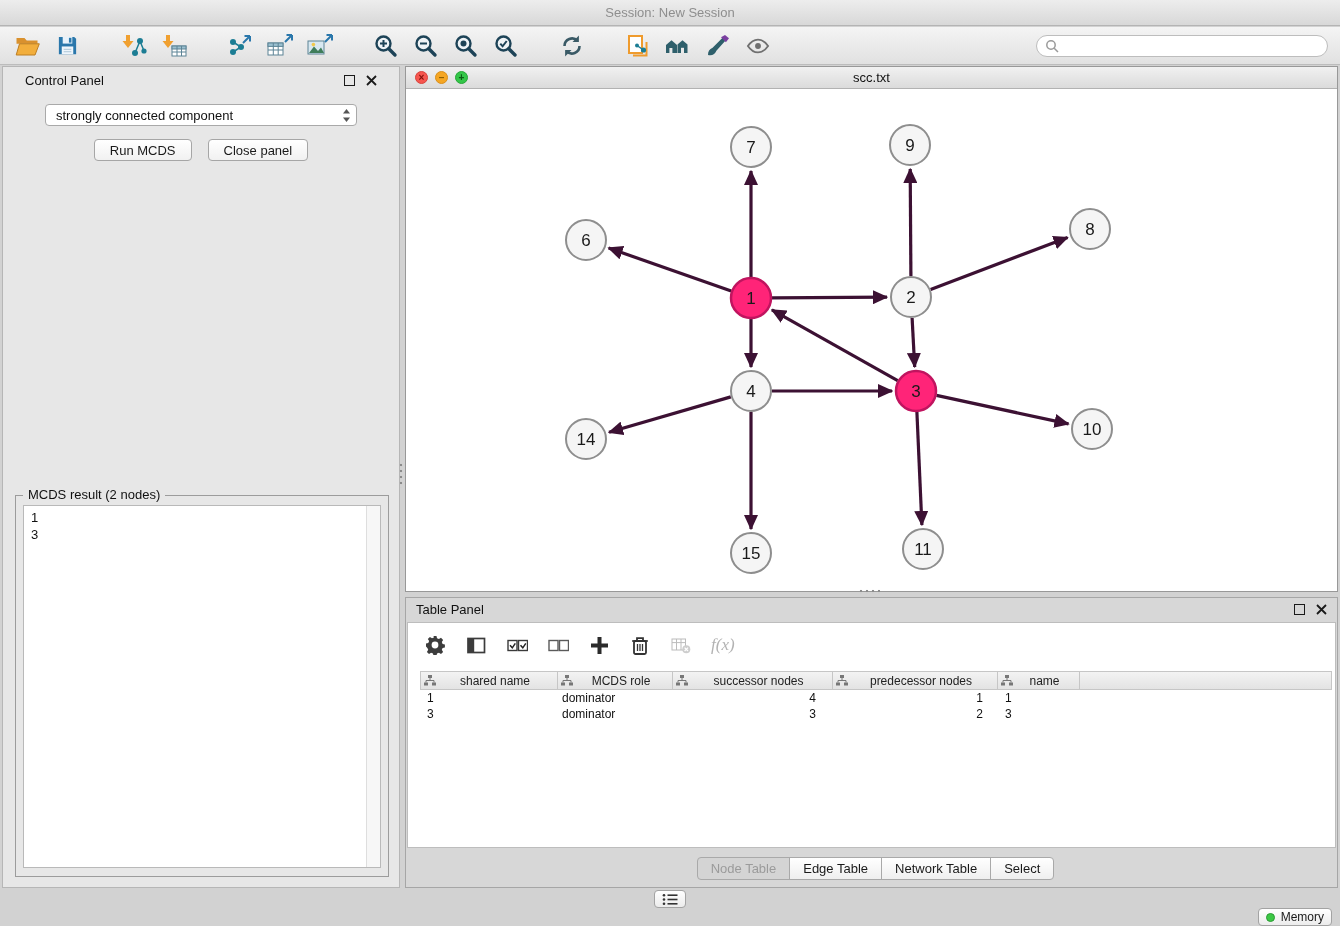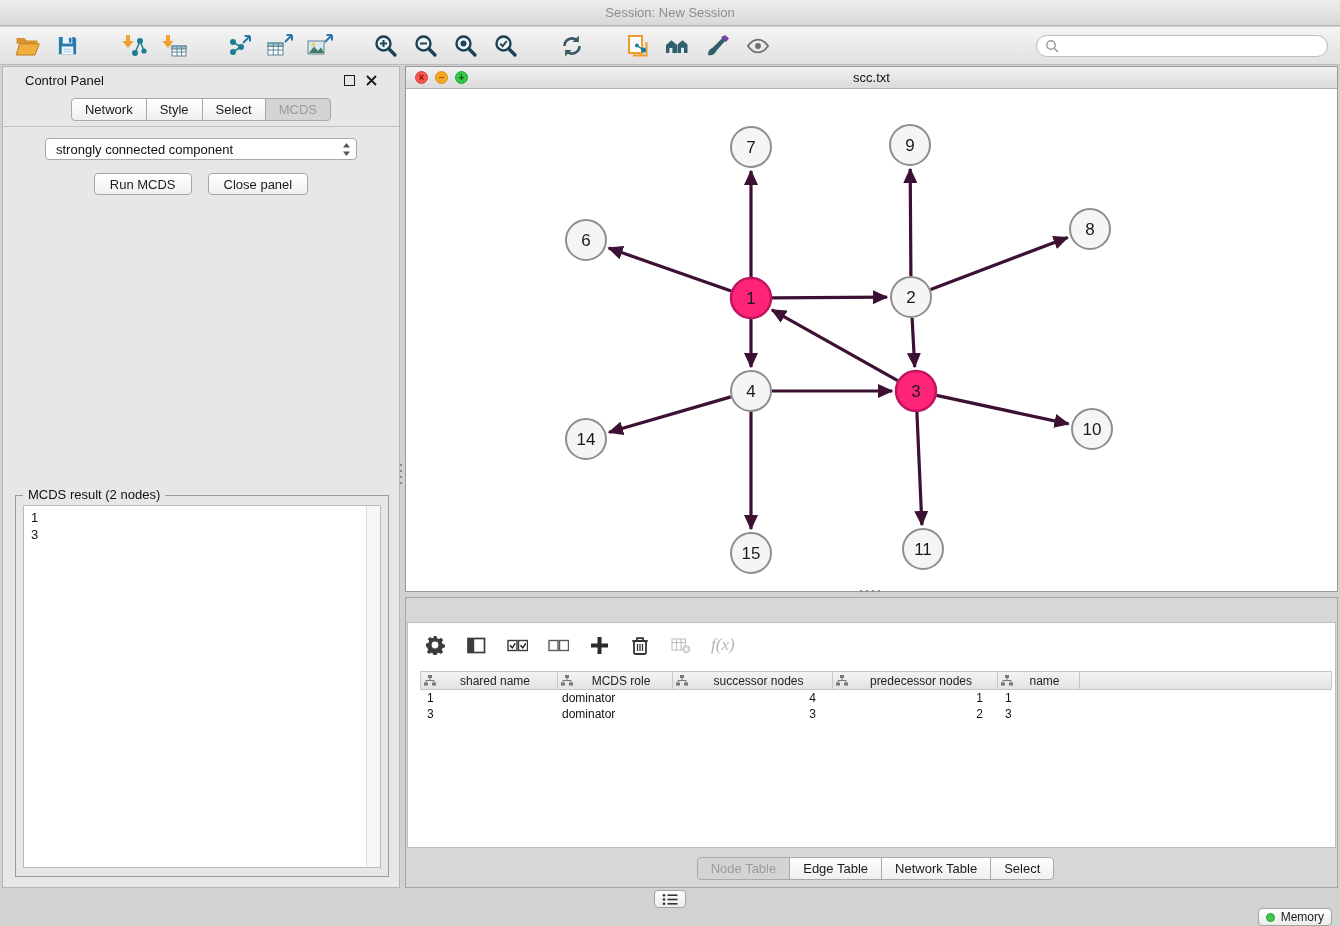--- a/index.html
+++ b/index.html
@@ -285,26 +285,20 @@
 <div class="control-panel">
   <div class="cp-header">
     <span>Control Panel</span>
     <span class="winbtns">
       <span class="wb-max"></span>
       <svg width="11" height="11" viewBox="0 0 11 11">
         <path d="M1 1l9 9M10 1l-9 9" stroke="#1a1a1a" stroke-width="1.8"></path>
       </svg>
     </span>
   </div>
-  <div class="cp-tabs" id="cp-tabs">
-      <div class="tab">Network</div>
-      <div class="tab">Style</div>
-      <div class="tab">Select</div>
-      <div class="tab active">MCDS</div>
-    </div>
   <div class="dropdown">
     <span>strongly connected component</span>
     <span class="dd-arrows">
       <svg width="9" height="15" viewBox="0 0 9 15">
         <path d="M4.5 1L8 5.4H1z" fill="#555"></path>
         <path d="M4.5 14L1 9.6h7z" fill="#555"></path>
       </svg>
     </span>
   </div>
   <div class="btn-row">
@@ -372,20 +366,29 @@
         <text x="686" y="339" text-anchor="middle" dy="0.35em" font-size="17" fill="#1a1a1a">10</text>
         <circle cx="345" cy="463" r="20" fill="#f5f5f5" stroke="#8e8e8e" stroke-width="2"></circle>
         <text x="345" y="463" text-anchor="middle" dy="0.35em" font-size="17" fill="#1a1a1a">15</text>
         <circle cx="517" cy="459" r="20" fill="#f5f5f5" stroke="#8e8e8e" stroke-width="2"></circle>
         <text x="517" y="459" text-anchor="middle" dy="0.35em" font-size="17" fill="#1a1a1a">11</text>
       </svg>
   </div>
 </div>
 
 <div class="table-panel">
+  <div class="tp-header">
+    <span>Table Panel</span>
+    <span class="winbtns">
+      <span class="wb-max"></span>
+      <svg width="11" height="11" viewBox="0 0 11 11">
+        <path d="M1 1l9 9M10 1l-9 9" stroke="#1a1a1a" stroke-width="1.8"></path>
+      </svg>
+    </span>
+  </div>
   <div class="tp-body">
     <div class="tp-toolbar">
       <span class="tp-tool">
         <svg width="20" height="20" viewBox="0 0 20 20">
           <path d="M8.5 1h3l.5 2.3 1.9.8L16 2.8l2.1 2.1-1.3 2.1.8 1.9 2.3.5v3l-2.3.5-.8 1.9 1.3 2.1-2.1 2.1-2.1-1.3-1.9.8-.5 2.3h-3l-.5-2.3-1.9-.8-2.1 1.3-2.1-2.1 1.3-2.1-.8-1.9L1 11.5v-3l2.3-.5.8-1.9L2.8 4 4.9 1.9 7 3.2l1.9-.8z" fill="#3c3c3c"></path>
           <circle cx="10" cy="10" r="3.4" fill="#fff"></circle>
         </svg>
       </span>
       <span class="tp-tool">
         <svg width="19" height="17" viewBox="0 0 19 17">

